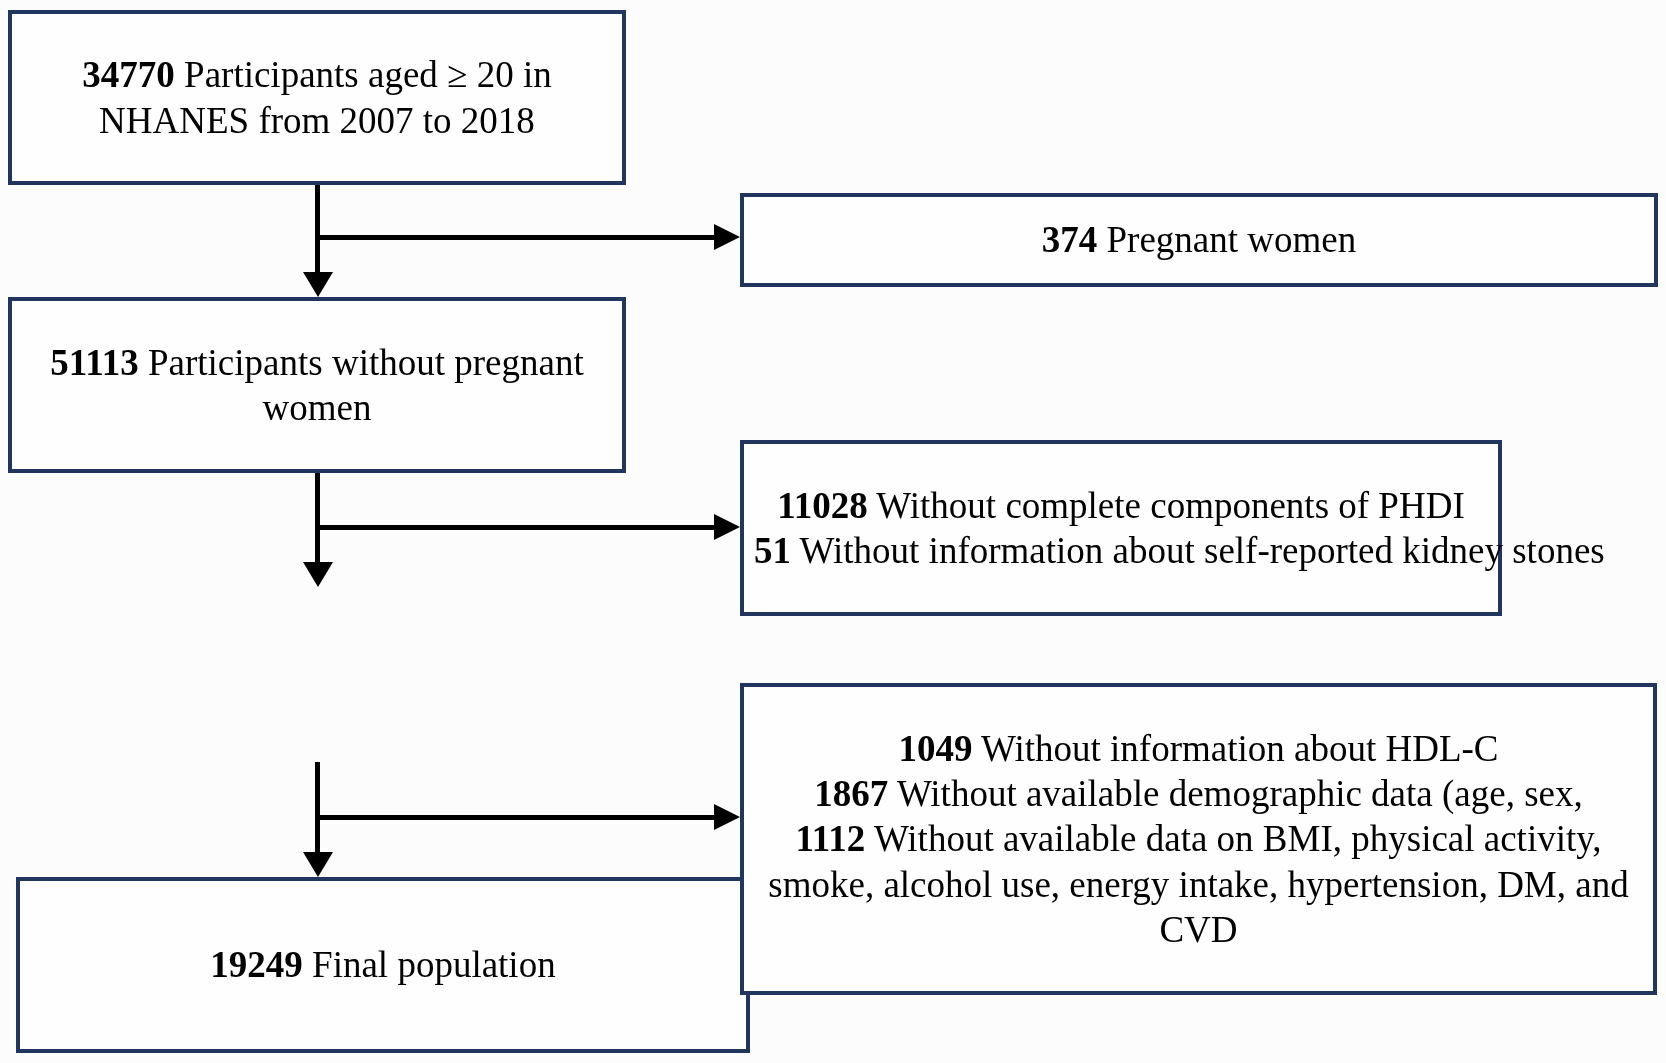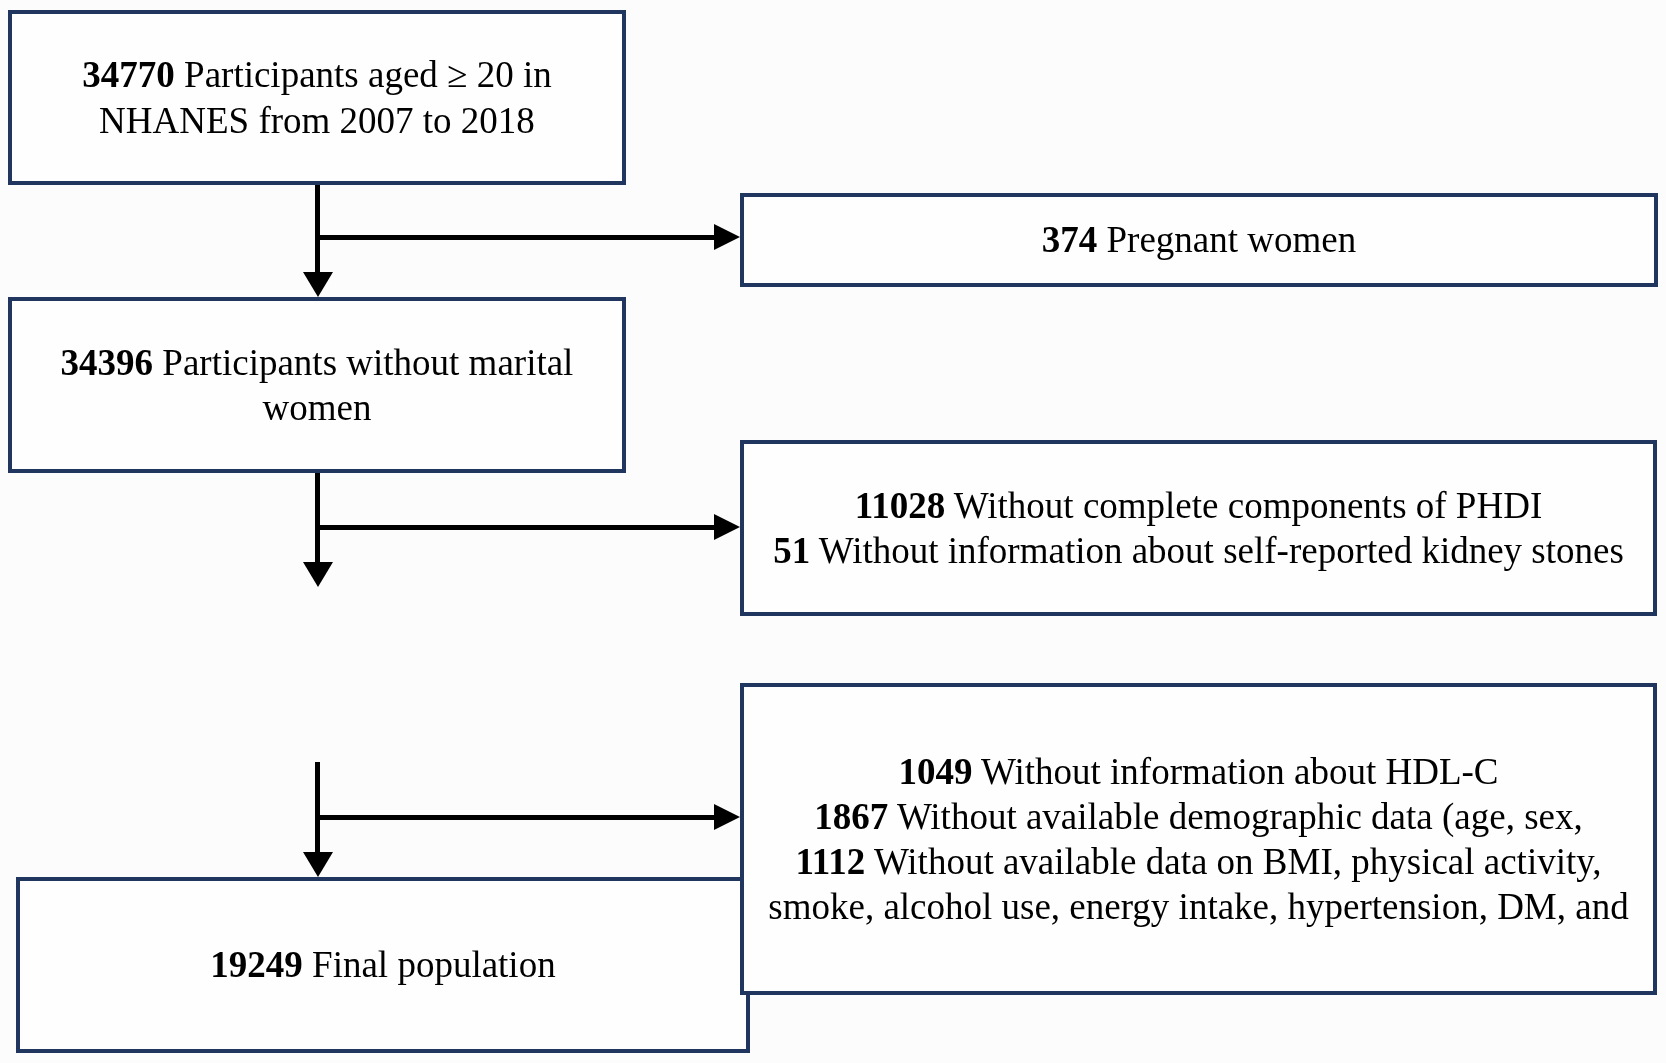--- a/index.html
+++ b/index.html
@@ -62,51 +62,52 @@
 
   <div class="box" style="left:8px;top:10px;width:618px;height:175px">
     <div class="box-text">
       <span class="line"><b>34770</b><span> Participants aged ≥ 20 in</span></span>
       <span class="line"><span>NHANES from 2007 to 2018</span></span>
     </div>
   </div>
 
   <div class="box" style="left:8px;top:297px;width:618px;height:176px">
     <div class="box-text">
-      <span class="line"><b>34396</b><span> Participants without marital</span></span>
+      <span class="line"><b>51113</b><span> Participants without pregnant</span></span>
       <span class="line"><span>women</span></span>
     </div>
   </div>
 
 
   <div class="box" style="left:16px;top:877px;width:734px;height:176px">
     <div class="box-text">
       <span class="line"><b>19249</b><span> Final population</span></span>
     </div>
   </div>
 
   <div class="box" style="left:740px;top:193px;width:918px;height:94px">
     <div class="box-text">
       <span class="line"><b>374</b><span> Pregnant women</span></span>
     </div>
   </div>
 
-  <div class="box" style="left:740px;top:440px;width:917px;height:176px">
+  <div class="box" style="left:740px;top:440px;width:762px;height:176px">
     <div class="box-text">
       <span class="line"><b>11028</b><span> Without complete components of PHDI</span></span>
       <span class="line"><b>51</b><span> Without information about self-reported kidney stones</span></span>
     </div>
   </div>
 
   <div class="box" style="left:740px;top:683px;width:917px;height:312px">
     <div class="box-text">
       <span class="line"><b>1049</b><span> Without information about HDL-C</span></span>
       <span class="line"><b>1867</b><span> Without available demographic data (age, sex,</span></span>
       <span class="line"><b>1112</b><span> Without available data on BMI, physical activity,</span></span>
       <span class="line"><span>smoke, alcohol use, energy intake, hypertension, DM, and</span></span>
+      <span class="line"><span>CVD</span></span>
     </div>
   </div>
 
   <div class="vline" style="left:315px;top:185px;width:5px;height:89px"></div>
   <div class="arrow-down" style="left:303px;top:272px"></div>
   <div class="hline" style="left:316px;top:235px;width:400px;height:5px"></div>
   <div class="arrow-right" style="left:714px;top:224px"></div>
 
   <div class="vline" style="left:315px;top:473px;width:5px;height:92px"></div>
   <div class="arrow-down" style="left:303px;top:562px"></div>

